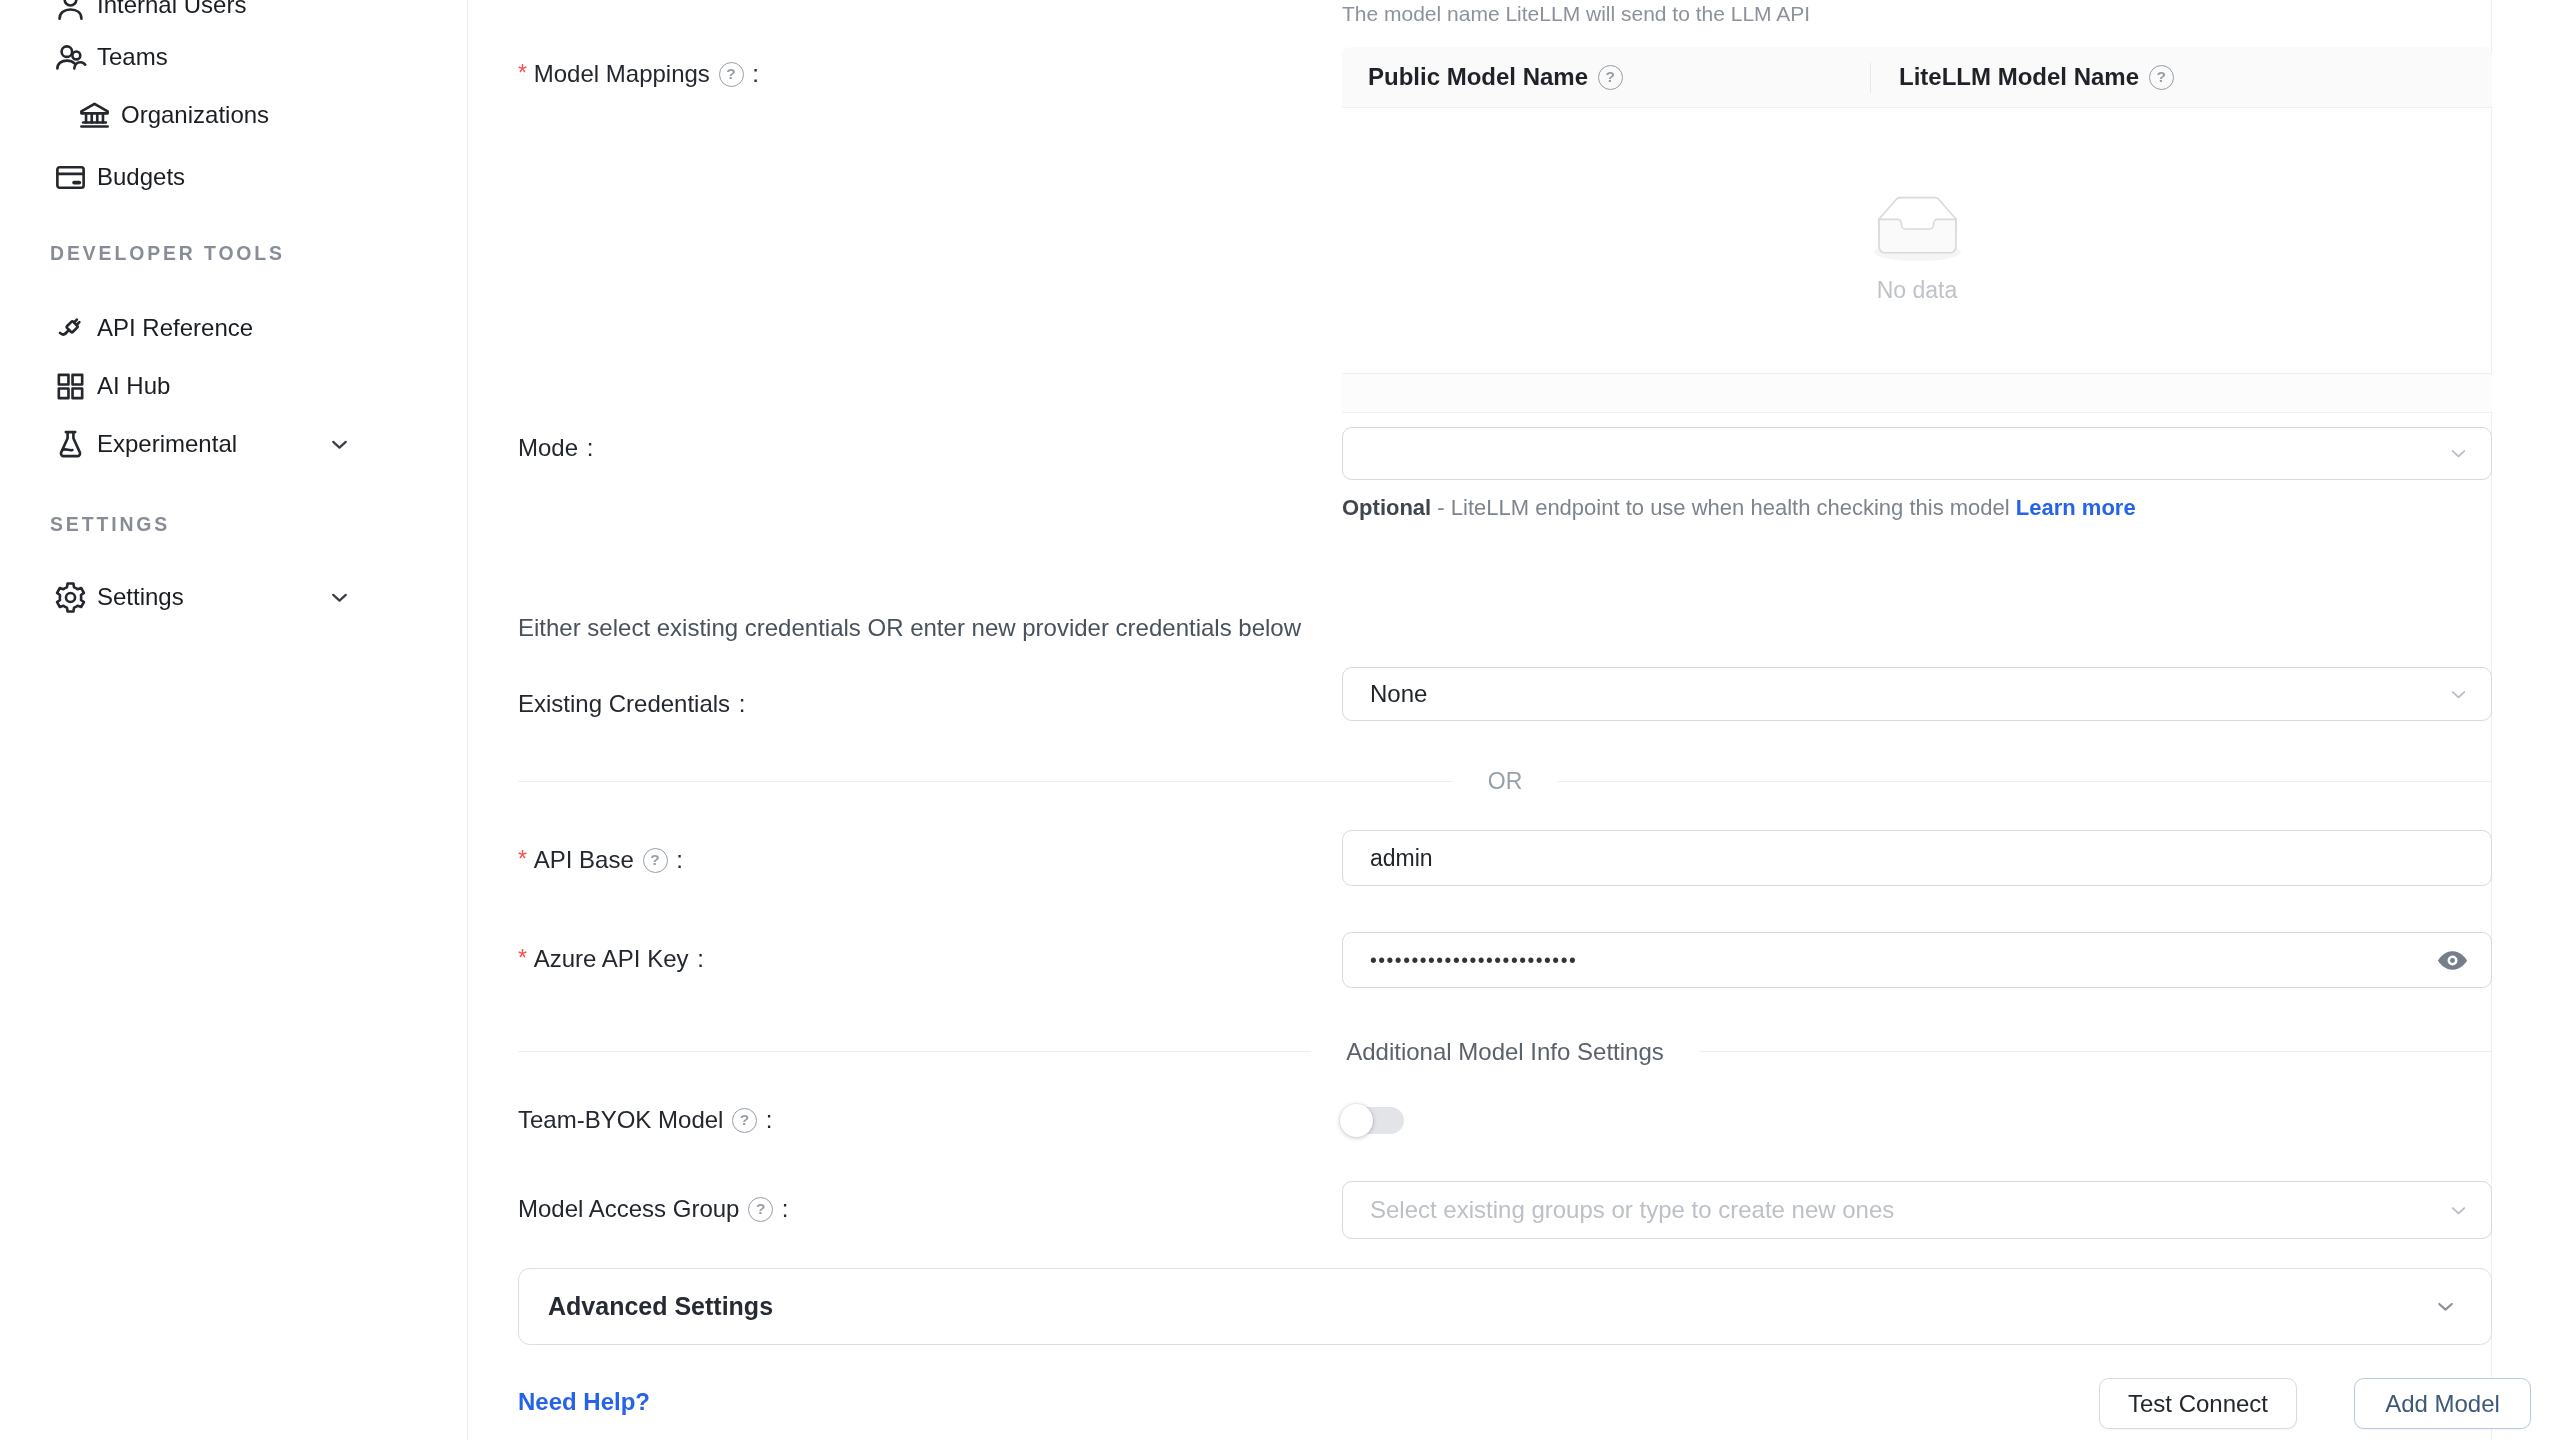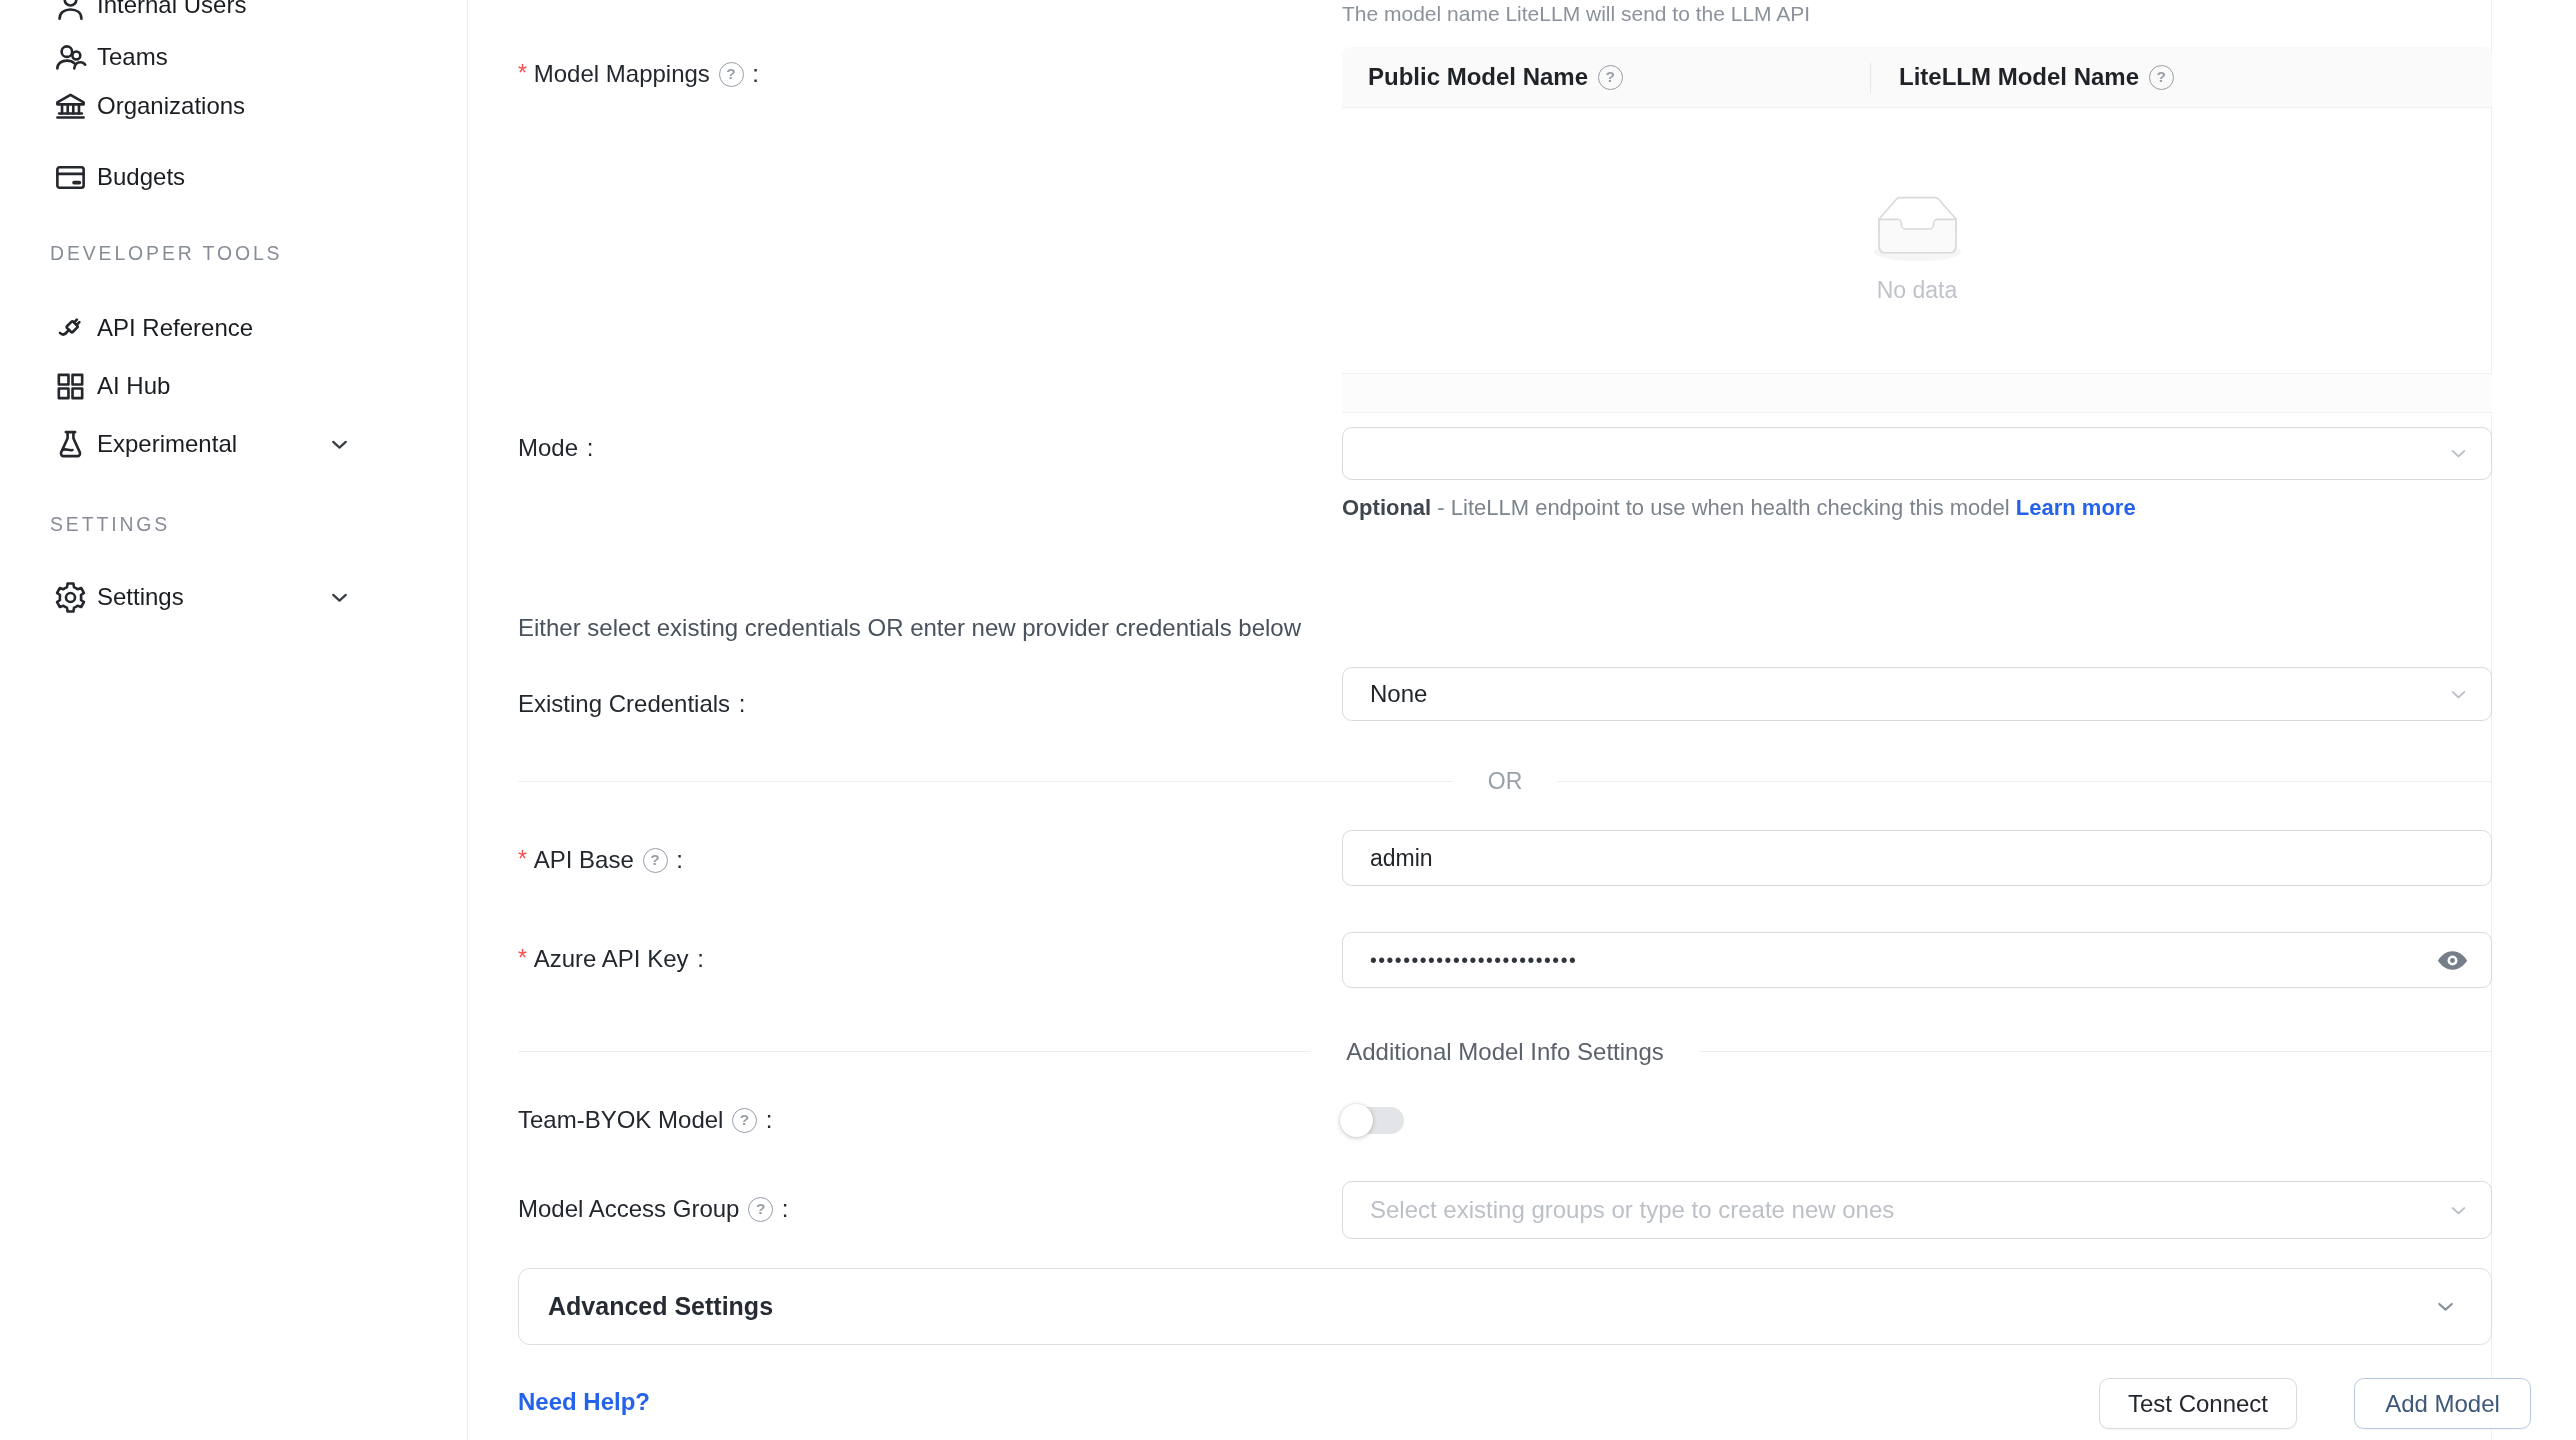--- a/index.html
+++ b/index.html
@@ -9,21 +9,21 @@
 
   
   .sidebar { position:absolute; left:0; top:0; width:468px; height:1440px; background:#fff;
              border-right:1px solid #ececec; overflow:hidden; }
   .side-item { position:absolute; left:0; width:468px; height:60px; display:flex; align-items:center;
                cursor:pointer; }
   .side-item .s-icon { position:absolute; left:53px; width:35px; height:35px; display:flex;
                        align-items:center; justify-content:center; }
   .side-item .s-label { position:absolute; left:97px; font-size:24px; color:#1a1d21; }
   .side-item .s-chev { position:absolute; left:327px; width:25px; height:25px; }
-  .side-header { position:absolute; left:50px; font-size:19.4px; font-weight:400; letter-spacing:2.9px;
+  .side-header { position:absolute; left:50px; font-size:19.4px; font-weight:700; letter-spacing:2.9px;
                  color:#878d96; }
   svg.ic { stroke:#24272c; fill:none; stroke-width:1.8; stroke-linecap:round; stroke-linejoin:round; }
   svg.chev { stroke:#3a3f46; fill:none; stroke-width:2.2; stroke-linecap:round; stroke-linejoin:round; }
 
   
   .main { position:absolute; left:468px; top:0; width:2108px; height:1440px; }
   .edge-line { position:absolute; left:2023px; top:0; width:1px; height:1440px; background:#efefef; }
 
   .hint { position:absolute; left:874px; top:1.9px; font-size:21px; color:#8b929b; }
 
@@ -116,21 +116,21 @@
         <svg class="ic" width="35" height="35" viewBox="0 0 24 24">
             <circle cx="9.5" cy="8" r="3.6"></circle>
             <path d="M3 19.5c0-3.4 2.9-5.4 6.5-5.4 2.1 0 4 .7 5.2 1.9"></path>
             <circle cx="16" cy="10.6" r="2.7"></circle>
             <path d="M14.6 19.5c.3-2.6 2-4.2 4.2-4.2 1.4 0 2.6.6 3.3 1.6"></path>
           </svg>
       </span>
       <span class="s-label">Teams</span>
     </div>
 
-    <div class="side-item" style="top:76px;">
+    <div class="side-item" style="top:85px;margin-left:24px;">
       <span class="s-icon">
         <svg class="ic" width="35" height="35" viewBox="0 0 24 24">
             <path d="M3 9.2 12 4l9 5.2v1.3H3z"></path>
             <path d="M6.2 10.5v6.3M10.1 10.5v6.3M13.9 10.5v6.3M17.8 10.5v6.3"></path>
             <path d="M4.2 16.8h15.6M3 19.5h18"></path>
           </svg>
       </span>
       <span class="s-label">Organizations</span>
     </div>
 

